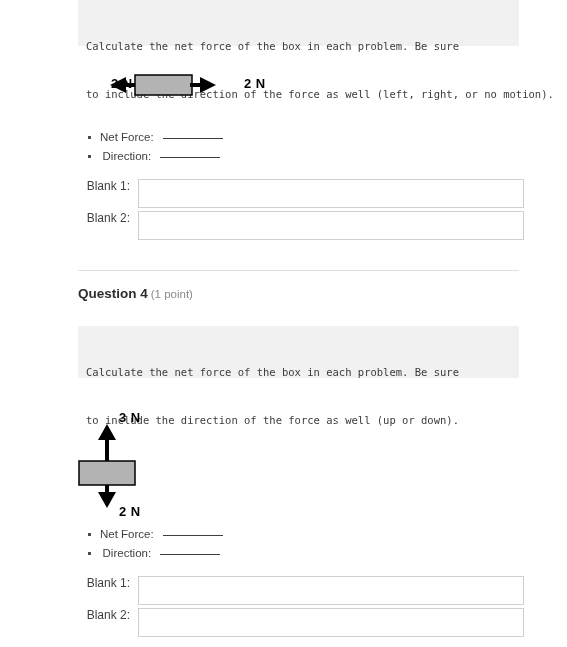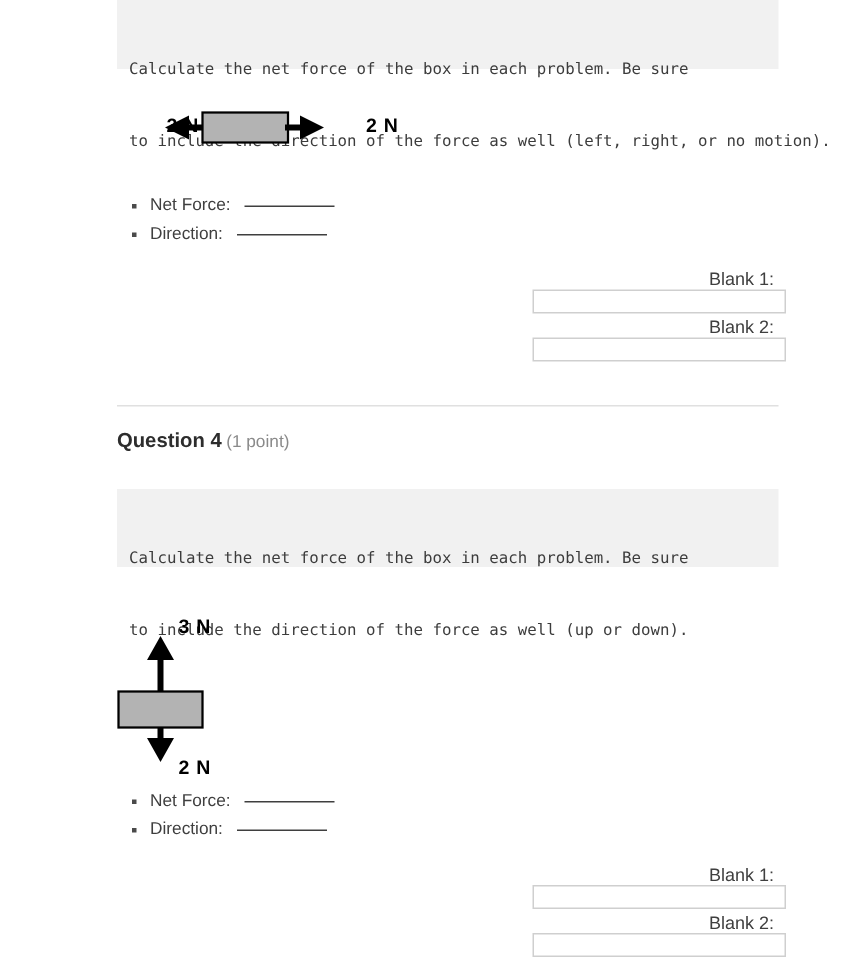--- a/index.html
+++ b/index.html
@@ -91,20 +91,21 @@
     list-style: none;
     font-size: 11.5px;
     color: #3f3f3f;
   }
   .bullets li {
     position: relative;
     padding-left: 22px;
     height: 19px;
     line-height: 19px;
     white-space: nowrap;
+    text-align: center;
   }
   .bullets li::before {
     content: "";
     position: absolute;
     left: 10px;
     top: 8px;
     width: 3px;
     height: 3px;
     background: #4a4a4a;
   }
@@ -114,23 +115,22 @@
     border-bottom: 1px solid #3f3f3f;
     margin-left: 6px;
     vertical-align: 2px;
   }
 
   
   .blank-row {
     position: absolute;
     left: 78px;
     display: flex;
-    align-items: flex-end;
+    align-items: flex-start;
     width: 446px;
-    flex-direction: column;
   }
   .blank-label {
     font-size: 12px;
     color: #3f3f3f;
     width: 60px;
     text-align: right;
     padding-right: 8px;
     box-sizing: border-box;
   }
   .blank-input {

